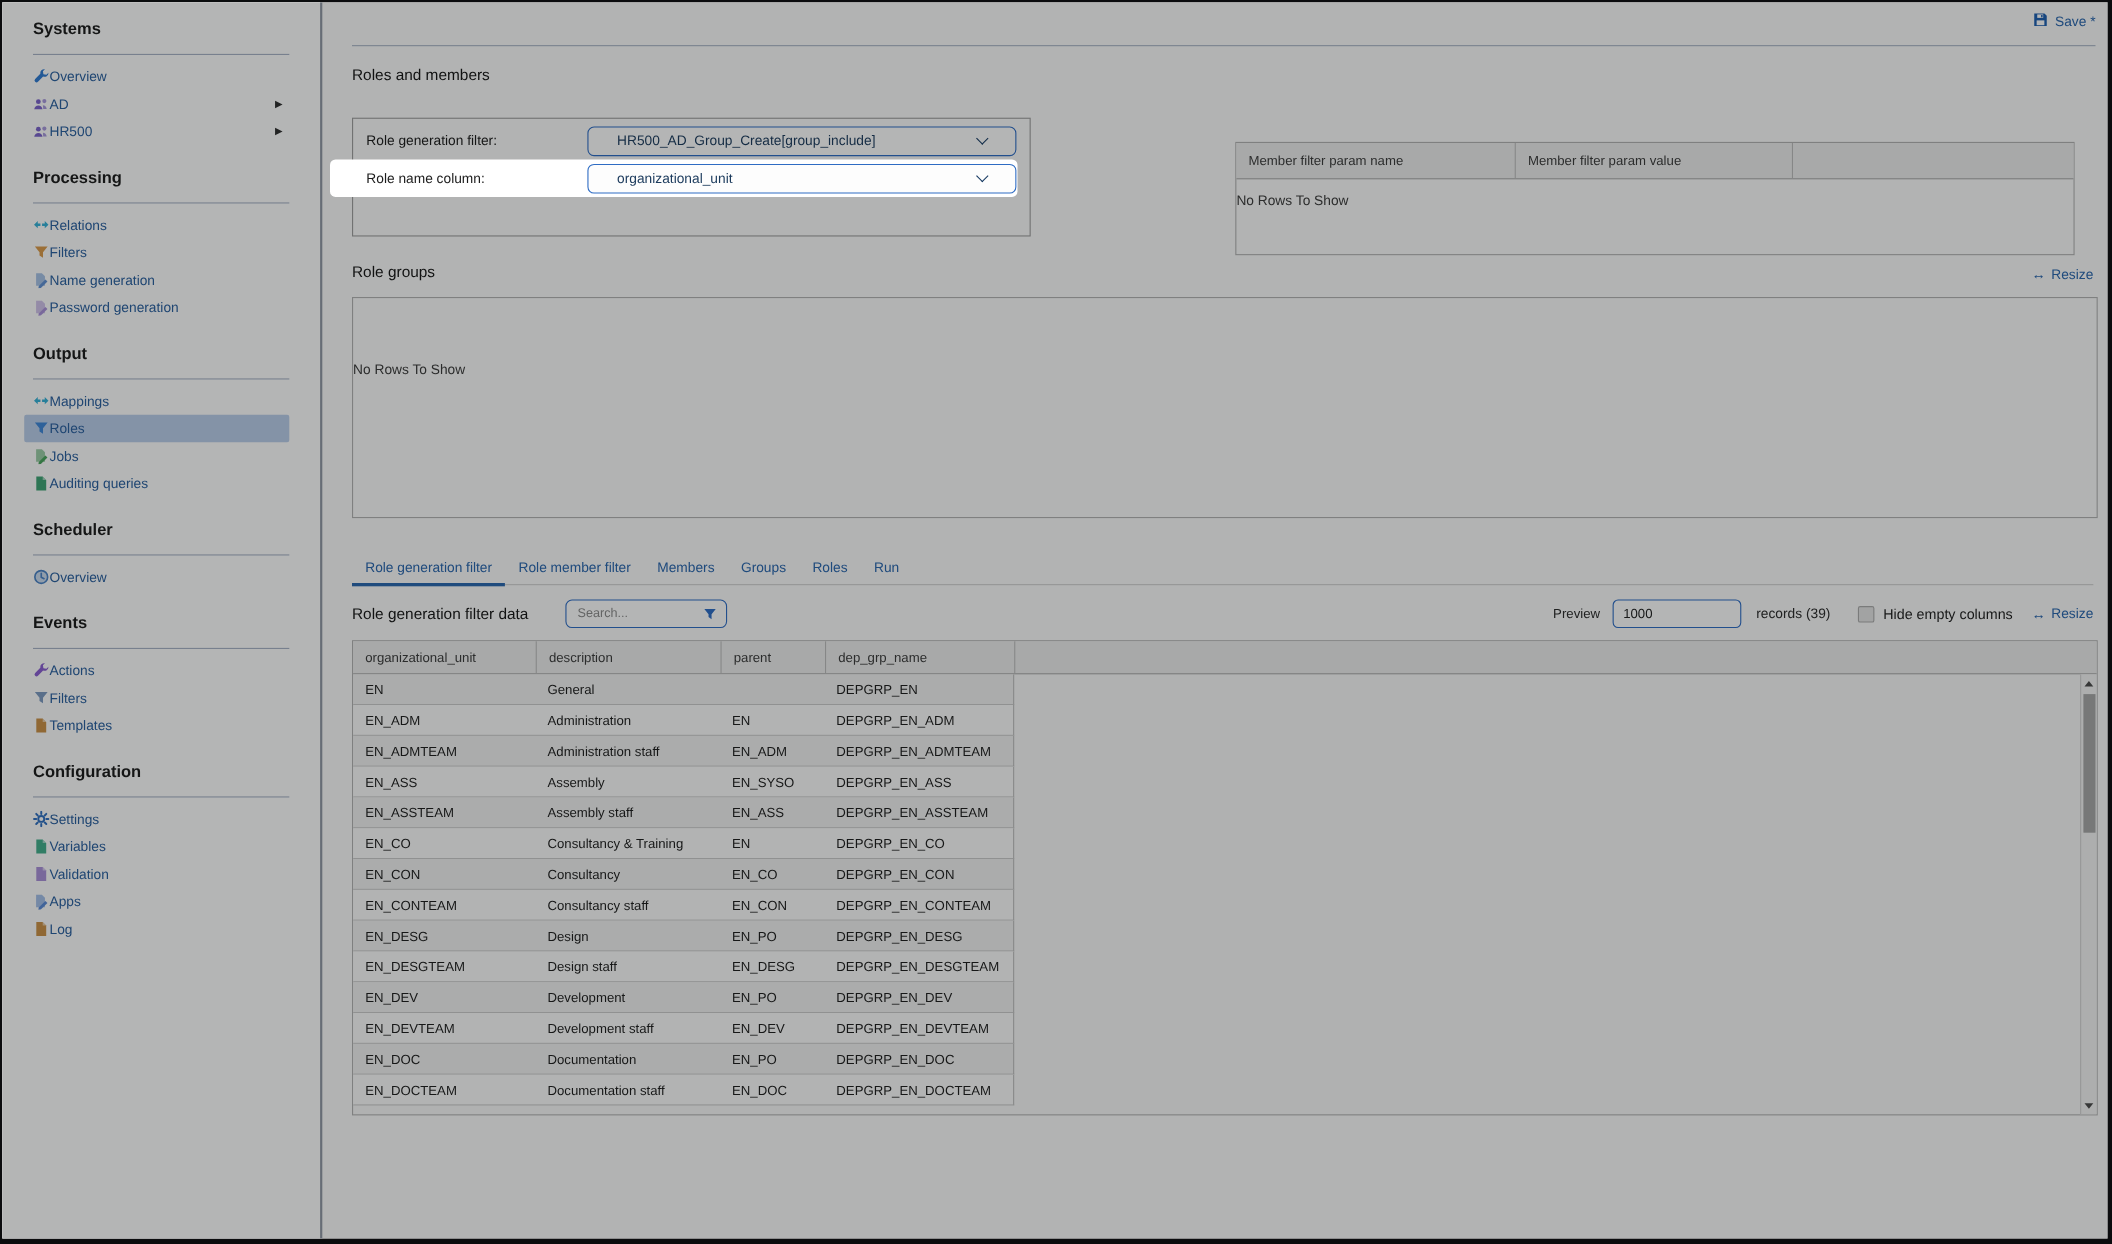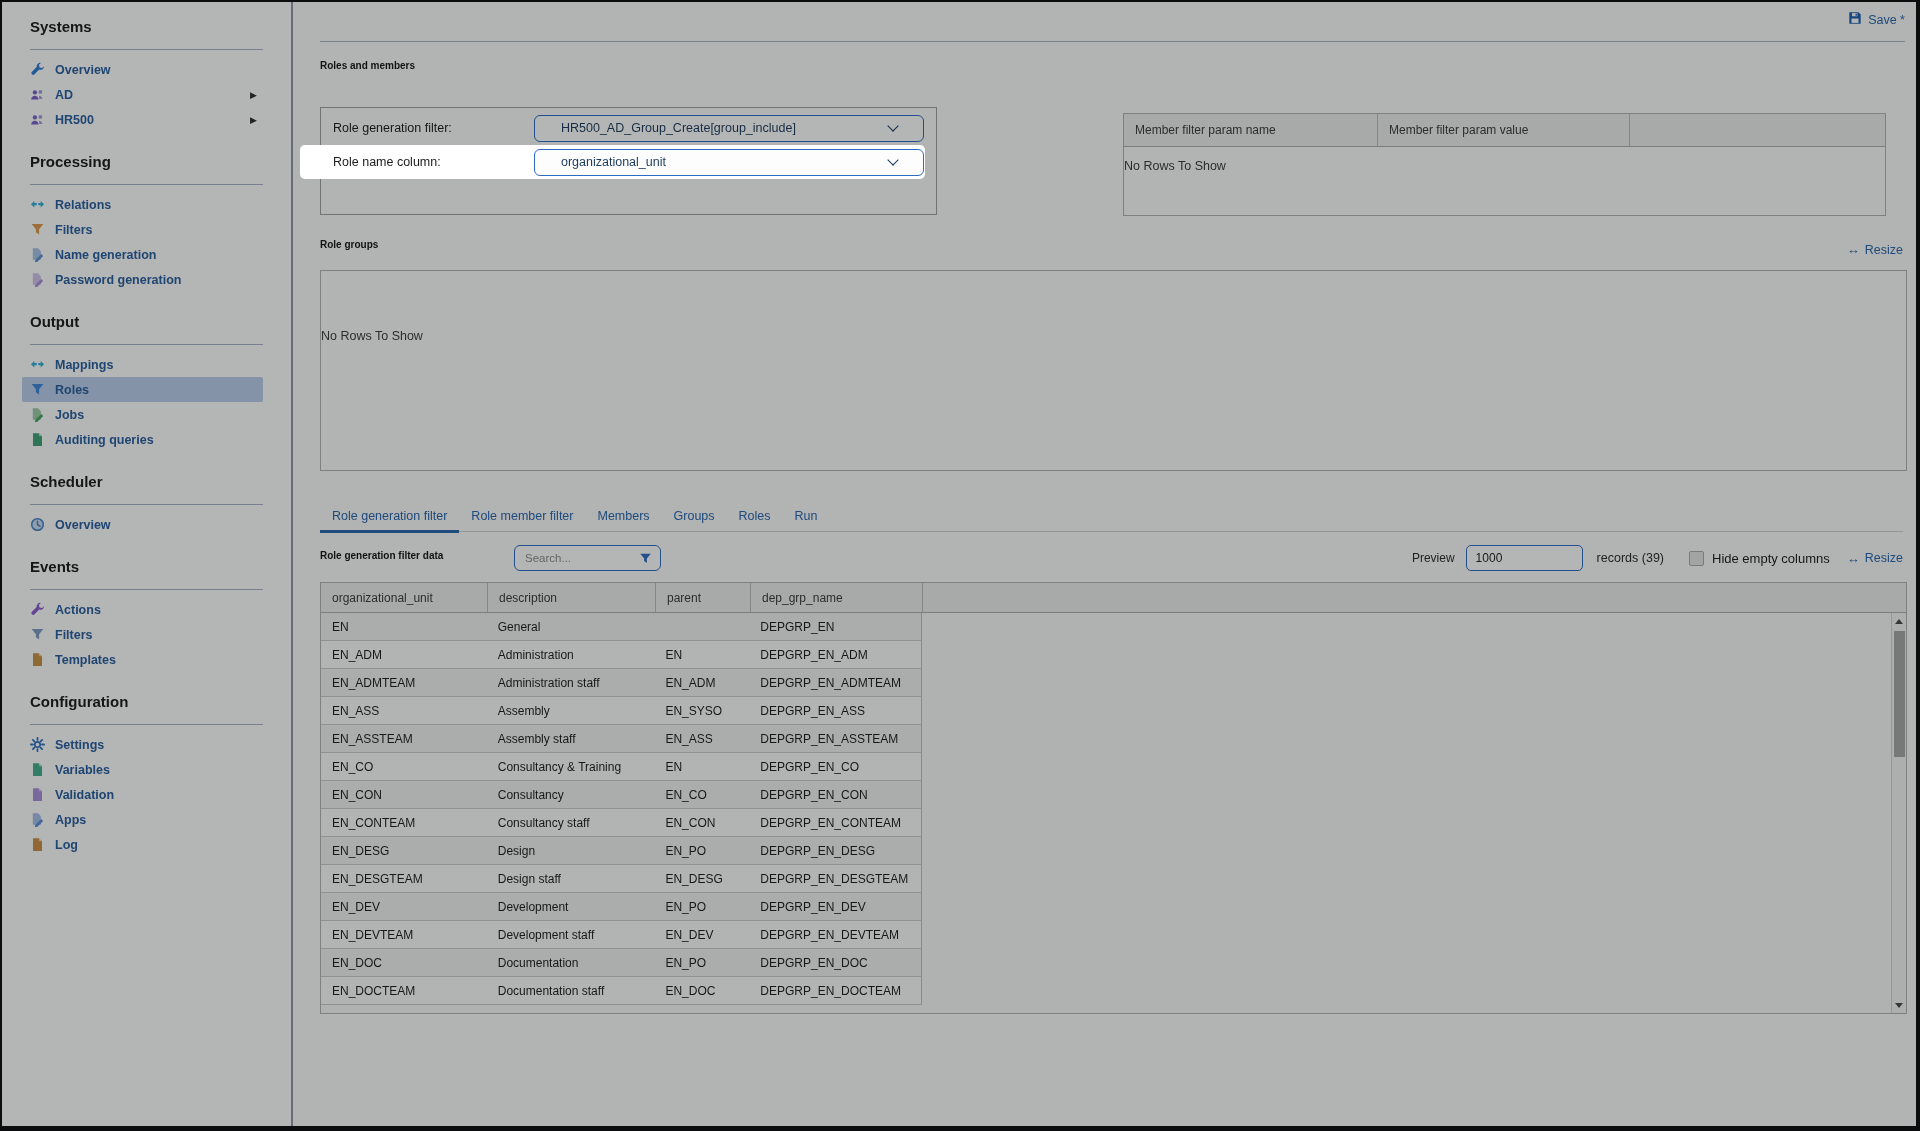--- a/index.html
+++ b/index.html
@@ -23,32 +23,32 @@
   }
   .side-divider {
     position: absolute; left: 289px; top: 0; width: 2px; height: 100%;
     background: #8f97a3;
   }
   .side-section { margin-bottom: 4px; }
   .side-title { font-size: 15px; font-weight: bold; color: #1b1b1b; padding-top: 4px; }
   .side-rule { border: none; border-top: 1px solid #a7b2c6; margin: 14px 0 0 0; }
   .side-list { padding: 7px 0 13px 0; }
   .side-item {
-    display: flex; align-items: center; height: 25px; gap: 10px;
+    display: flex; align-items: center; height: 25px; 
     font-size: 12.5px; color: #2a5f9e; cursor: default;
-    margin-left: -8px; padding: 0 6px 0 8px; border-radius: 2px; font-weight: bold;
+    margin-left: -8px; padding: 0 6px 0 8px; border-radius: 2px;
   }
   .side-item.selected { background: #b9cce8; }
   .side-item .ic { width: 15px; height: 15px; flex: 0 0 15px; display: inline-flex; }
   .side-item .ic svg { width: 15px; height: 15px; }
   .side-item .sub-arrow { margin-left: auto; font-size: 9px; color: #2e2e2e; }
 
   
   .abs { position: absolute; }
-  .h-section { font-size: 10px; font-weight: bold; color: #161616; }
+  .h-section { font-size: 14px; font-weight: normal; color: #161616; }
   .blue-link { color: #2a66ad; font-size: 12.5px; display: inline-flex; align-items: center; gap: 5px; cursor: pointer; }
   .blue-link .lr { font-weight: bold; font-size: 13px; }
 
   .top-divider { left: 318px; right: 11px; top: 39px; border-top: 1px solid #aab4c6; }
 
   
   .save-row { top: 9px; right: 11px; display: flex; align-items: center; gap: 6px; }
   .save-row svg { width: 14px; height: 14px; }
 
   
@@ -77,21 +77,21 @@
   
   .grid { border: 1px solid #b2b2b2; background: #fafafa; }
   .grid-head { display: flex; background: #ececec; border-bottom: 1px solid #adadad; }
   .grid-head .hc {
     font-size: 12px; color: #3b3b3b; display: flex; align-items: center;
     padding: 0 11px; border-left: 1px solid #bcbcbc; overflow: hidden; white-space: nowrap;
   }
   .grid-head .hc:first-child { border-left: none; }
   .no-rows { font-size: 12.5px; color: #3b3b3b; }
 
-  .param-table { left: 1121px; top: 111px; width: 763px; height: 103px; }
+  .param-table { left: 1121px; top: 127px; width: 763px; height: 103px; }
   .param-table .grid-head { height: 33px; }
   .param-table .no-rows { margin-top: 12px; }
 
   .rg-title { left: 318px; top: 237px; }
   .rg-resize { top: 240px; right: 13px; }
   .rg-table { left: 318px; top: 268px; width: 1587px; height: 201px; }
   .rg-table .grid-head { height: 31px; }
   .rg-table .no-rows { margin-top: 58px; }
 
   

